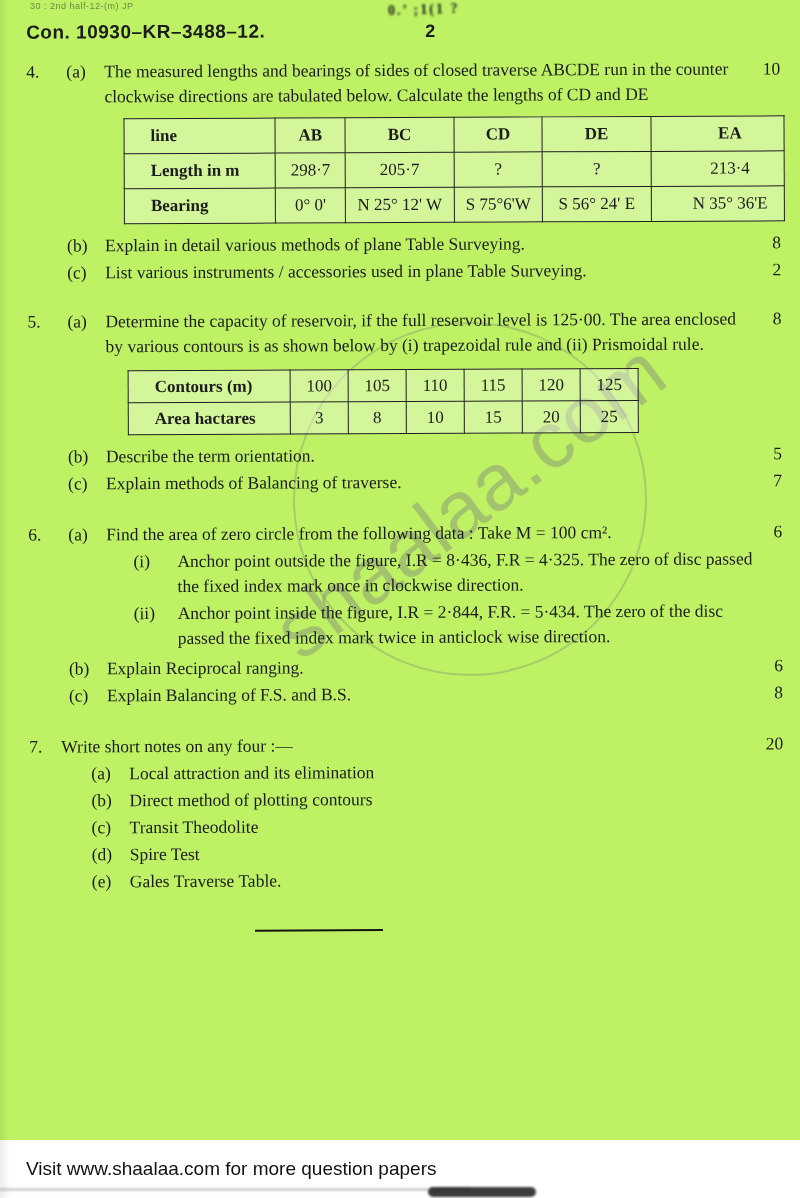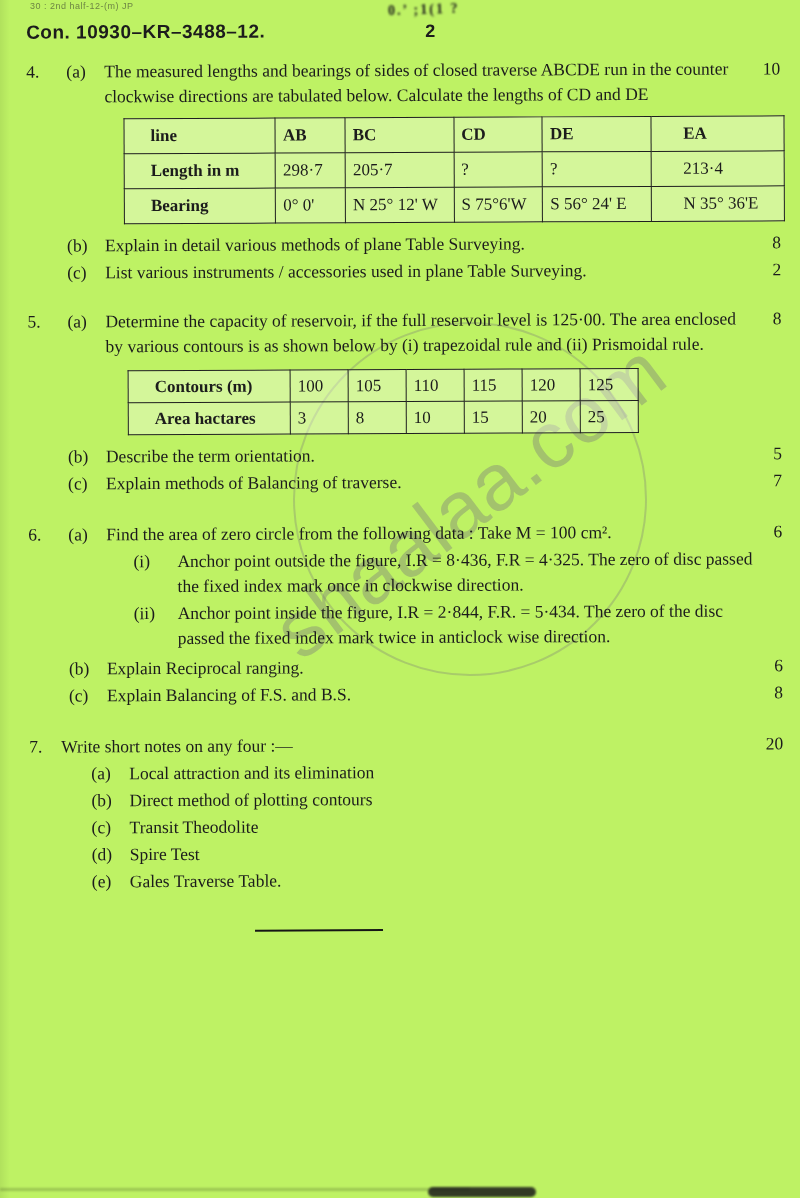--- a/index.html
+++ b/index.html
@@ -30,21 +30,21 @@
     font-size:17.5px;line-height:25px;}
   .subrow{display:grid;grid-template-columns:105px 44px 1fr 34px;align-items:start;
     font-size:17.5px;line-height:25px;}
   .q7row{display:grid;grid-template-columns:62px 38px 1fr 34px;align-items:start;
     font-size:17.5px;line-height:25px;}
   .qnum,.plabel{white-space:nowrap;}
   .marks{text-align:right;padding-right:4px;}
   .mt-q{margin-top:24px;}
   .mt-s{margin-top:2px;}
   table{border-collapse:collapse;font-size:17px;background:rgba(255,255,255,0.35);}
-  td{border:1.7px solid #1f1f1f;padding:3px 7px;text-align:left;height:28px;}
+  td{border:1.7px solid #1f1f1f;padding:3px 7px;text-align:center;height:28px;}
   td.rowhead{text-align:left;font-weight:bold;padding-left:26px;}
   .t1{margin:9px 0 9px 97px;}
   .t1 tr:first-child td{font-weight:bold;}
   .t1 td:nth-child(1){width:118px;}
   .t1 td:nth-child(2){width:55px;}
   .t1 td:nth-child(3){width:94px;}
   .t1 td:nth-child(4){width:74px;}
   .t1 td:nth-child(5){width:94px;}
   .t1 td:nth-child(6){width:94px;padding-left:32px;}
   .t2{margin:11px 0 9px 100px;}
@@ -250,16 +250,19 @@
     <div class="q7row mt-s">
       <span></span>
       <span class="plabel">(e)</span>
       <span class="ptext">Gales Traverse Table.</span>
       <span></span>
     </div>
 
     <div class="hr-line"></div>
   </div>
 
+  <div class="footer">
+    <span class="footer-text">Visit www.shaalaa.com for more question papers</span>
+  </div>
   <div class="bottom-streak"></div>
   <div class="bottom-smudge"></div>
 
 </div>
 
 </body></html>

